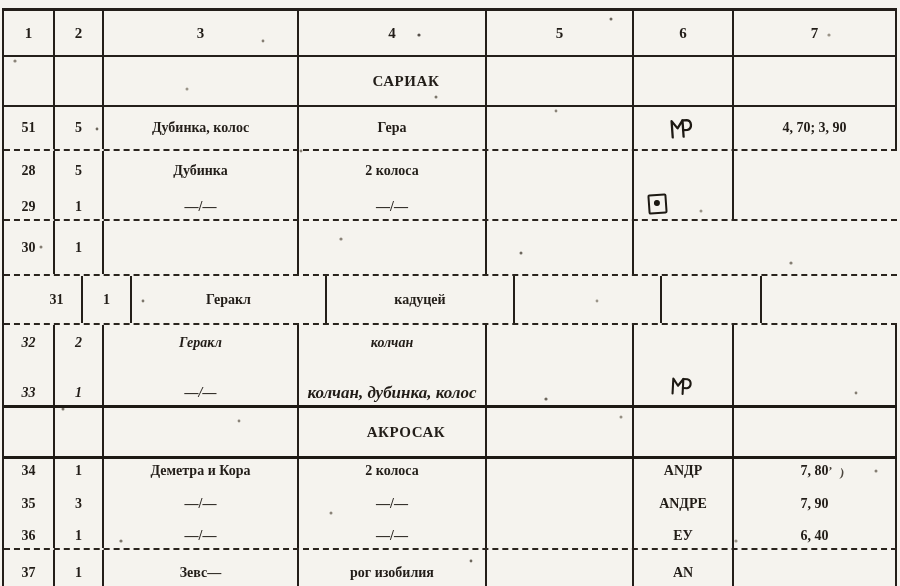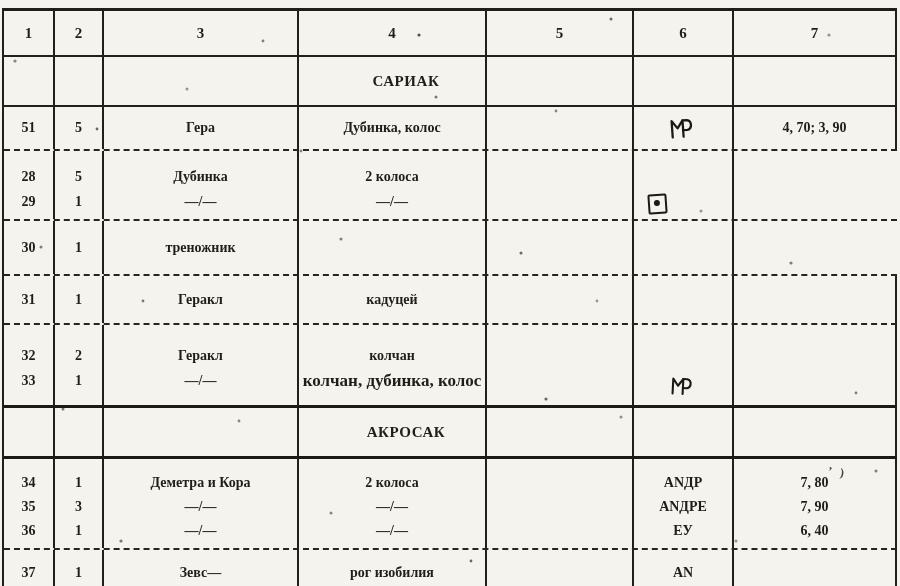--- a/index.html
+++ b/index.html
@@ -33,42 +33,42 @@
   .row{display:grid;grid-template-columns:51px 49px 195px 188px 147px 100px 163px;}
   .rule-solid{border-bottom:2.6px solid #241f1a;}
   .rule-thick{border-bottom:3.2px solid #1d1913;}
   .rule-dash{border-bottom:2.8px dashed #2a241e;}
   .cell{
     border-right:2.6px solid #231e19;
     box-sizing:border-box;
     display:flex;flex-direction:column;align-items:center;justify-content:center;
     font-weight:bold;font-size:14px;text-align:center;overflow:hidden;
   }
-  .cell.top{justify-content:center;}
+  .cell.top{justify-content:space-between;}
   .line{line-height:25px;white-space:nowrap;}
   .line3{line-height:24px;white-space:nowrap;}
   .hdr{font-size:15px;}
   .section-title{font-size:15px;letter-spacing:.6px;margin-left:28px;}
   .small{font-size:17px;}
   
   .h-header{height:44px;} .h-sariak{height:48px;} .h-27{height:42px;}
-  .h-2829{height:68px;} .h-30{height:53px;} .h-31{height:47px;}
-  .h-3233{height:80px;} .h-akro{height:48px;} .h-3436{height:89px;} .h-37{height:45px;}
+  .h-2829{height:68px;} .h-30{height:53px;} .h-31{height:47px;padding-left:28px;}
+  .h-3233{height:80px;font-style:italic;} .h-akro{height:48px;} .h-3436{height:89px;} .h-37{height:45px;}
   
   .mono{display:block;}
   .mono-1{transform:rotate(-4deg);}
   .mono-2{margin-top:auto;margin-bottom:7px;transform:rotate(3deg) scale(.92);}
   .boxdot{
     width:15px;height:16px;border:2.6px solid #1d1913;border-radius:2px;
     margin:auto 0 5px 14px;position:relative;transform:rotate(-4deg);
   }
   .boxdot::after{content:"";position:absolute;left:3.5px;top:4px;width:6px;height:6px;border-radius:50%;background:#1d1913;}
   .pad2829{padding-top:7px;}
   .pad3233{padding-top:5px;}
-  .pad3436{padding-top:6px;}
+  .pad3436{}
   .stray{position:absolute;left:828px;top:465px;font-size:12px;font-weight:bold;color:#4b453d;letter-spacing:3px;transform:rotate(8deg);}
 </style>
 </head>
 <body>
 
 <div class="page">
   <div class="speckles"></div>
 
   <div class="table">
 
@@ -88,22 +88,22 @@
       <div class="cell"></div>
       <div class="cell section-title">САРИАК</div>
       <div class="cell"></div>
       <div class="cell"></div>
       <div class="cell"></div>
     </div>
 
     <div class="row h-27 rule-dash">
       <div class="cell">51</div>
       <div class="cell">5</div>
+      <div class="cell">Дубинка, колос</div>
       <div class="cell">Гера</div>
-      <div class="cell">Дубинка, колос</div>
       <div class="cell"></div>
       <div class="cell">
         <svg class="mono mono-1" width="30" height="24" viewBox="0 0 26 22">
           <g fill="none" stroke="#1d1913" stroke-width="2.1" stroke-linecap="round" stroke-linejoin="round">
             <path d="M3 19 L3 4 L8 11 L13 4 L13 19"></path>
             <path d="M13 4 L17 4 A4.4 4.6 0 0 1 17 13 L13 13"></path>
           </g>
         </svg>
       </div>
       <div class="cell">4, 70; 3, 90</div>
@@ -128,21 +128,20 @@
       </div>
       <div class="cell"></div>
       <div class="cell" style="align-items:flex-start;">
         <div class="boxdot"></div>
       </div>
     </div>
 
     <div class="row h-30 rule-dash">
       <div class="cell">30</div>
       <div class="cell">1</div>
-      <div class="cell">треножник</div>
       <div class="cell"></div>
       <div class="cell"></div>
       <div class="cell"></div>
     </div>
 
     <div class="row h-31 rule-dash">
       <div class="cell">31</div>
       <div class="cell">1</div>
       <div class="cell">Геракл</div>
       <div class="cell">кадуцей</div>

